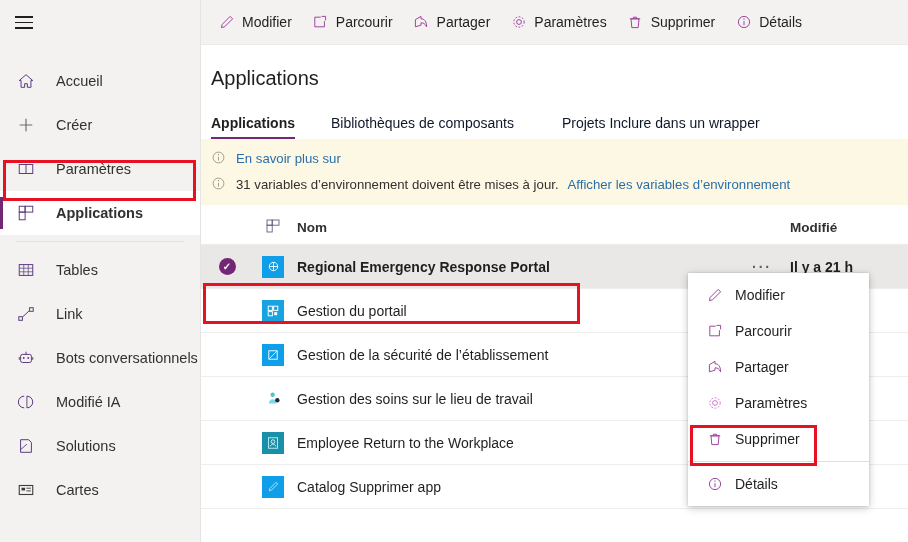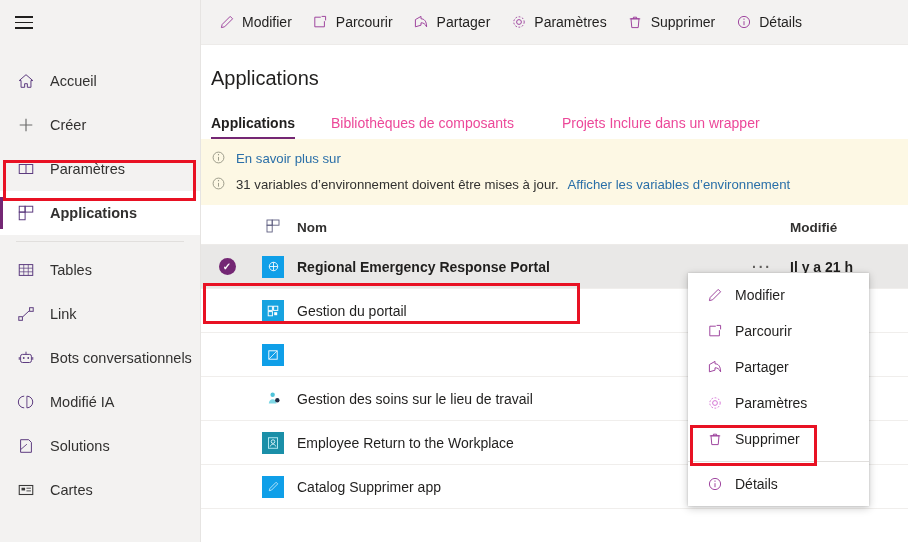--- a/index.html
+++ b/index.html
@@ -27,21 +27,21 @@
   }
   .hamburger .bars { width: 18px; }
   .hamburger .bars span {
     display: block; height: 1.6px; background: #201f1e; margin: 4px 0;
   }
   .nav { margin-top: 14px; }
   .nav-item {
     display: flex; align-items: center;
     height: 44px;
     padding-left: 16px;
-    gap: 14px;
+    gap: 20px;
     cursor: pointer;
     position: relative;
     color: #323130;
     font-size: 14.5px;
   }
   .nav-item .nav-ico {
     width: 20px; height: 20px;
     display: flex; align-items: center; justify-content: center;
     flex: 0 0 20px;
   }
@@ -101,21 +101,21 @@
     font-weight: 400;
   }
   .tabs {
     display: flex; align-items: flex-end;
     padding-left: 10px;
     margin-top: 17px;
     height: 32px;
     gap: 0px;
   }
   .tab {
-    font-size: 14px; color: #ec4899;
+    font-size: 14px; color: #0f172a;
     padding: 0 12px 8px 12px;
     cursor: pointer; position: relative; white-space: nowrap;
   }
   .tab:first-child { padding-left: 0; margin-right: 12px; }
   .tab.active { font-weight: 600; color: #201f1e; }
   .tab.active::after {
     content: "";
     position: absolute; left: 0; right: 12px; bottom: 0;
     height: 2.5px; background: #742774;
   }
@@ -476,20 +476,21 @@
       <div class="trow">
         <div class="col-check"></div>
         <div class="col-icon">
           <span class="tile" style="background:#0f9fe8">
             <svg width="12" height="12" viewBox="0 0 20 20">
                 <rect x="3" y="3" width="14" height="14" fill="none" stroke="#fff" stroke-width="1.5"></rect>
                 <path d="M3.5 16.5L16.5 3.5" stroke="#fff" stroke-width="1.3"></path>
               </svg>
           </span>
         </div>
+        <div class="col-name">Gestion de la sécurité de l’établissement</div>
         <div class="col-dots"></div>
         <div class="col-mod"></div>
       </div>
 
       <div class="trow">
         <div class="col-check"></div>
         <div class="col-icon">
           <span class="tile" style="background:transparent">
             <svg width="17" height="17" viewBox="0 0 20 20">
                 <circle cx="9" cy="5.5" r="2.6" fill="#4fc3d9"></circle>

